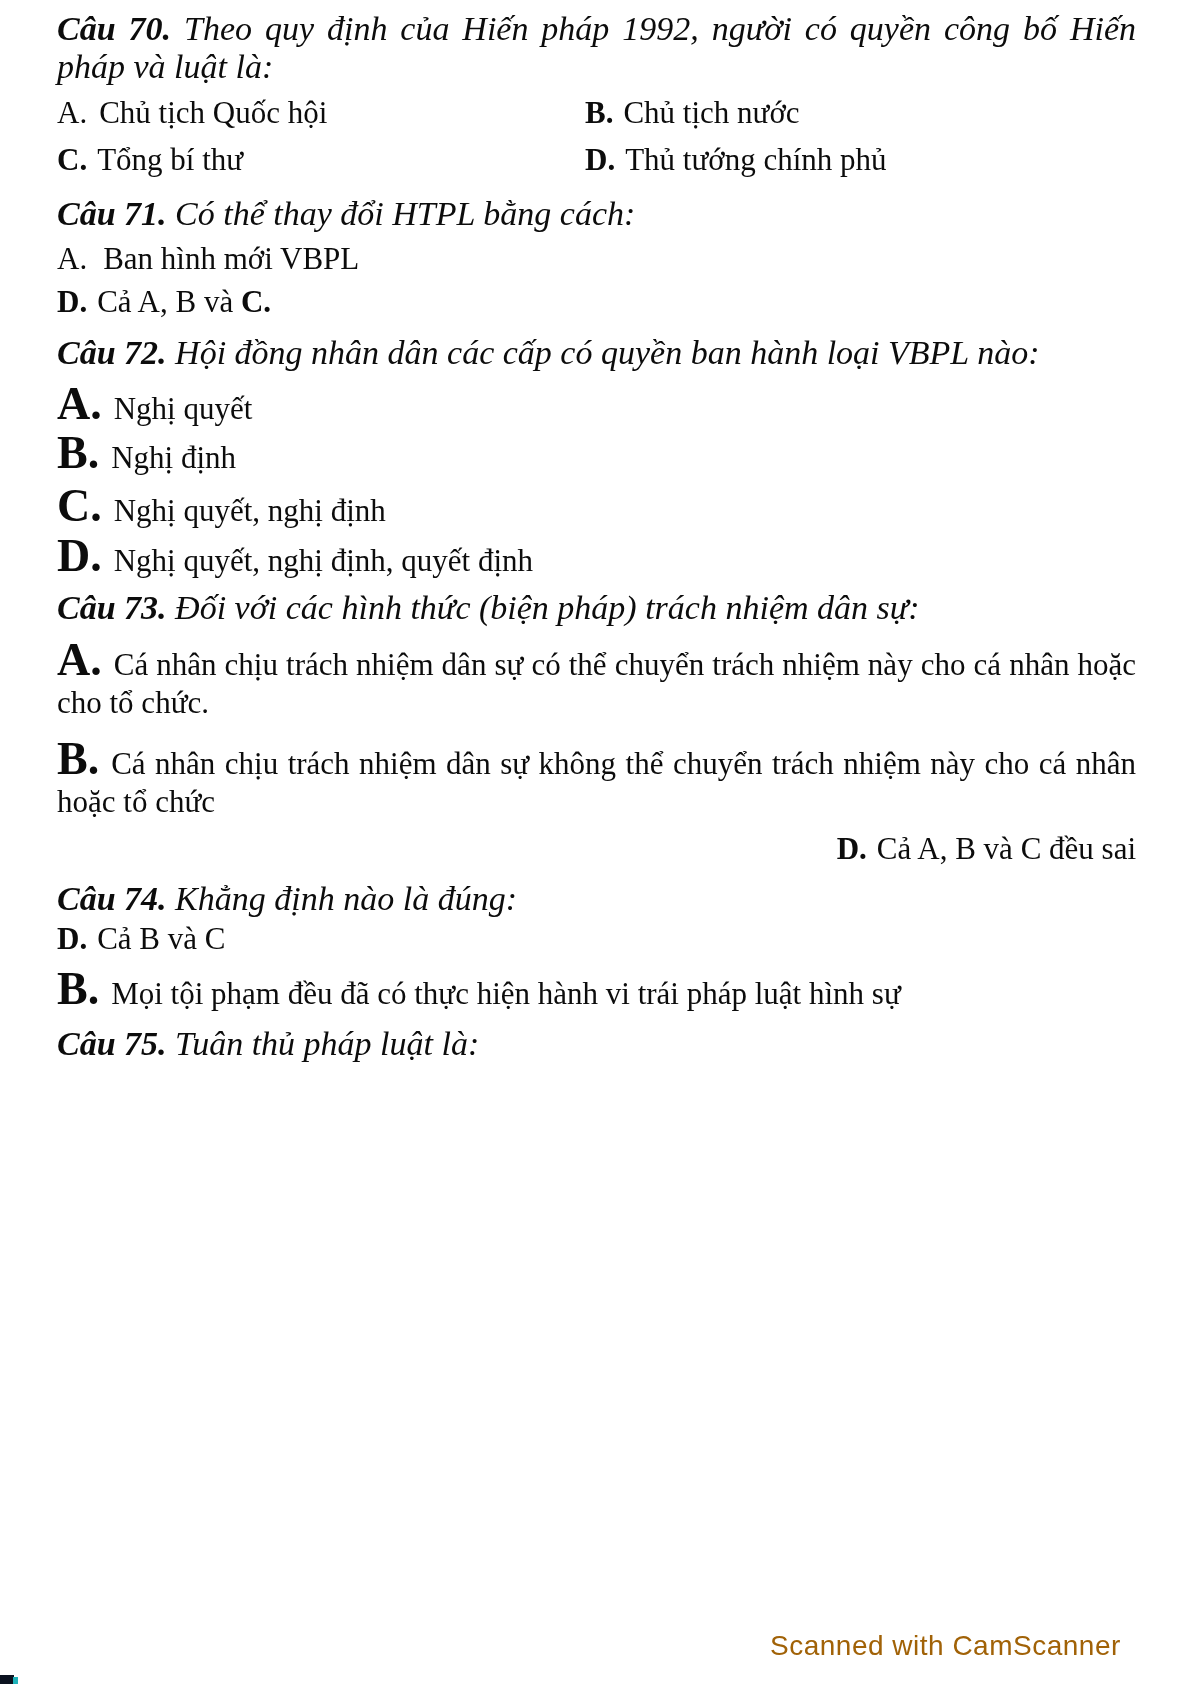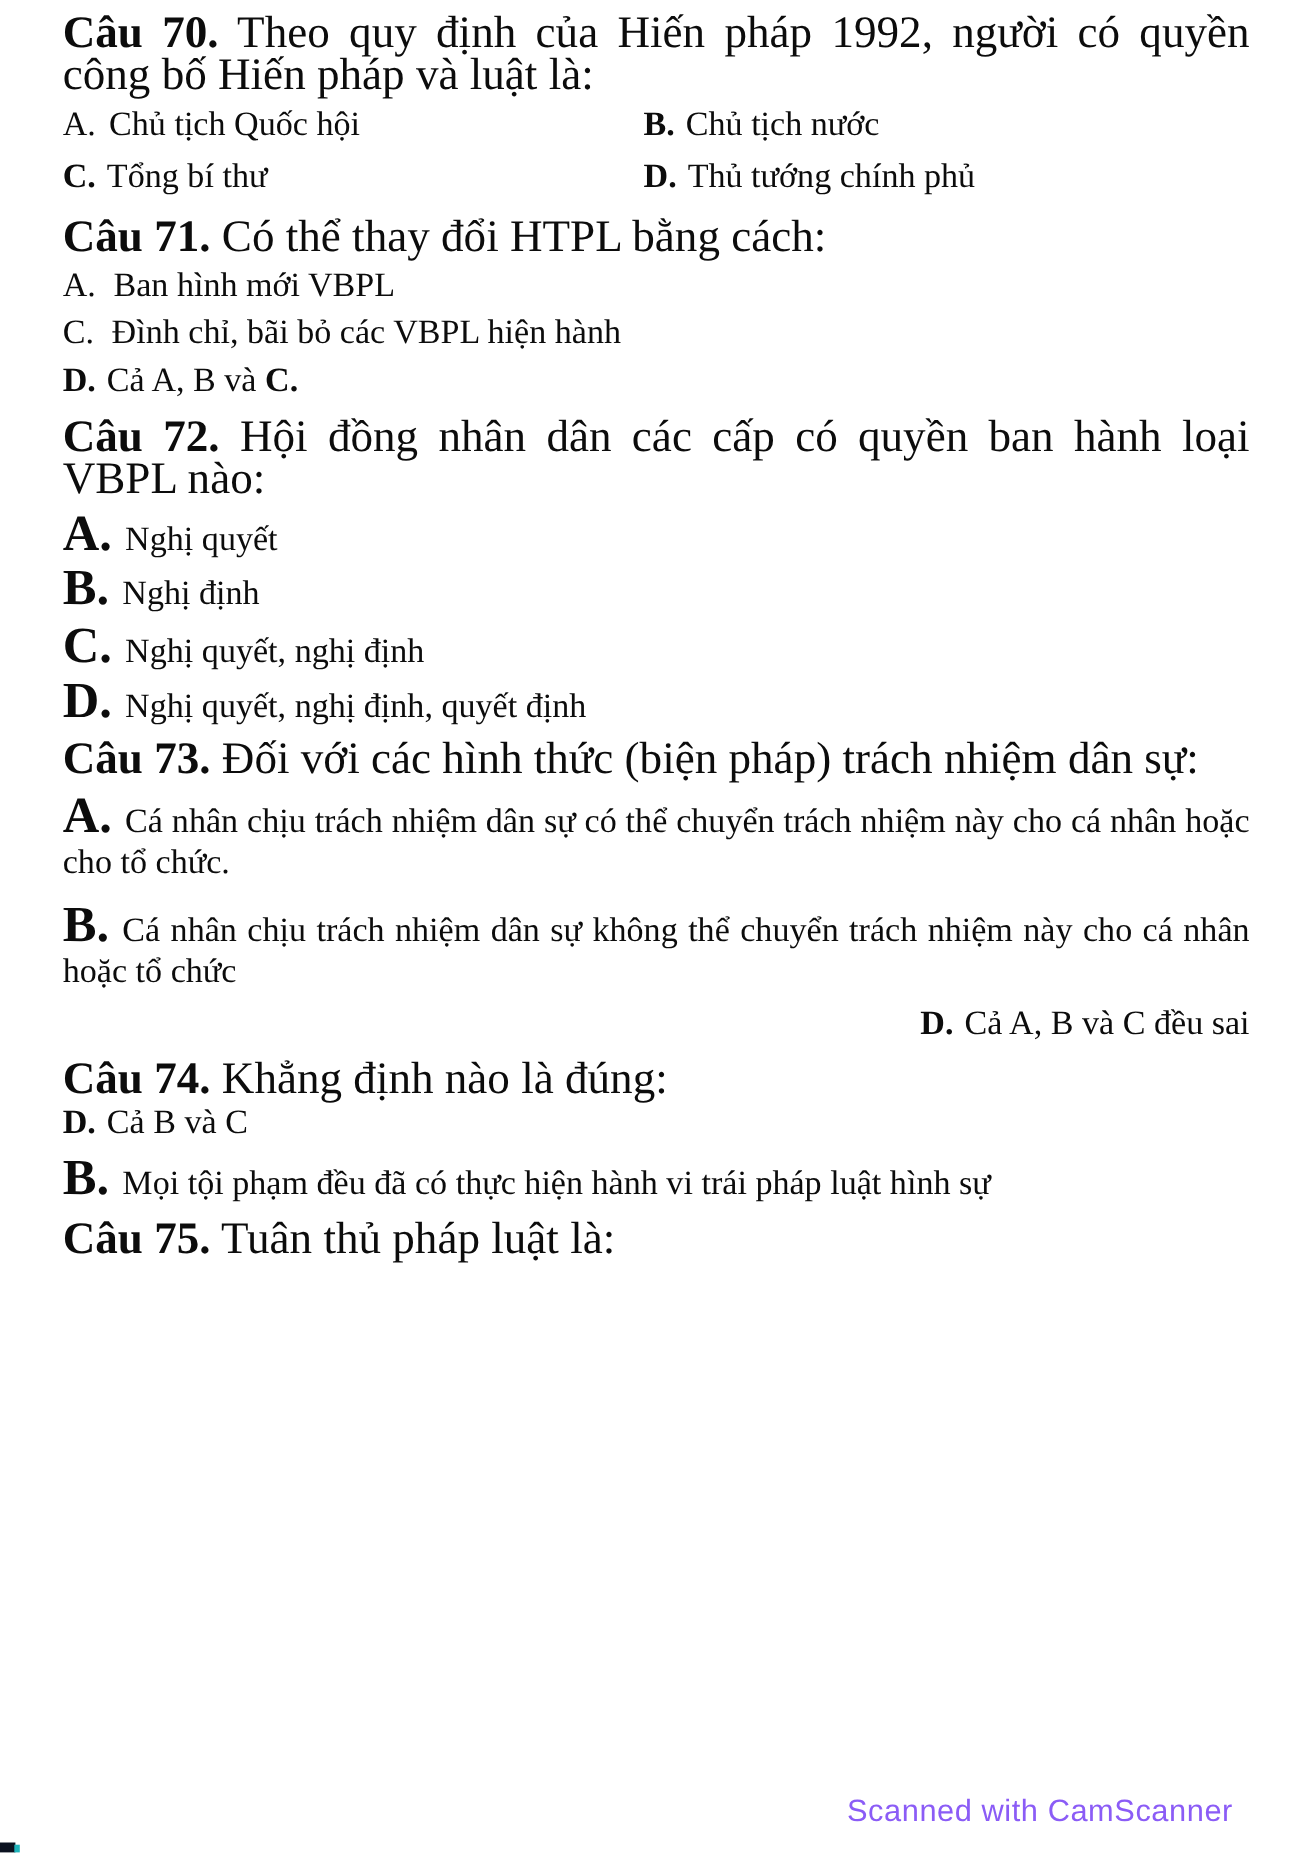--- a/index.html
+++ b/index.html
@@ -13,23 +13,24 @@
     color: #0c0c0c;
   }
   .doc {
     position: absolute;
     top: 10px;
     left: 57px;
     width: 1079px;
   }
   .qhead {
     margin: 0;
-    font-size: 41px;
+    font-size: 34px;
     line-height: 38px;
     text-align: justify;
+    font-style: italic;
   }
   .qnum { font-weight: bold; }
   .opt {
     margin: 0;
     font-size: 31px;
     line-height: 38px;
   }
   .para { text-align: justify; }
   .letter { font-weight: bold; margin-right: 10px; }
   .letter-plain { font-weight: normal; margin-right: 12px; }
@@ -68,21 +69,21 @@
   .mt-74d   { margin-top: 2px; }
   .mt-74b   { margin-top: 8px; }
   .mt-74c   { margin-top: 8px; }
   .mt-q75   { margin-top: 12px; }
   .scanner-credit {
     position: absolute;
     top: 1630px;
     left: 770px;
     font-family: "Liberation Sans", "DejaVu Sans", sans-serif;
     font-size: 28px;
-    color: #8b5cf6;
+    color: #a16207;
     letter-spacing: 0.5px;
   }
   .speck-dark {
     position: absolute;
     left: 0;
     top: 1675px;
     width: 14px;
     height: 9px;
     background: #0b1220;
   }
@@ -108,21 +109,20 @@
   </div>
 
   <div class="twocol mt-row2">
     <div class="opt"><span class="letter">C.</span><span>Tổng bí thư</span></div>
     <div class="opt"><span class="letter">D.</span><span>Thủ tướng chính phủ</span></div>
   </div>
 
   <p class="qhead mt-q71"><span class="qnum">Câu 71.</span> <span>Có thể thay đổi HTPL bằng cách:</span></p>
 
   <div class="opt mt-71a"><span class="letter-sp">A.</span><span>Ban hình mới VBPL</span></div>
-  <div class="opt mt-71c"><span class="letter-sp">C.</span><span>Đình chỉ, bãi bỏ các VBPL hiện hành</span></div>
   <div class="opt mt-71d"><span class="letter">D.</span><span>Cả A, B và </span><span class="bold">C.</span></div>
 
   <p class="qhead mt-q72"><span class="qnum">Câu 72.</span> <span>Hội đồng nhân dân các cấp có quyền ban hành loại VBPL nào:</span></p>
 
   <div class="opt mt-72a"><span class="letter-big">A.</span><span>Nghị quyết</span></div>
   <div class="opt mt-72b"><span class="letter-big">B.</span><span>Nghị định</span></div>
   <div class="opt mt-72c"><span class="letter-big">C.</span><span>Nghị quyết, nghị định</span></div>
   <div class="opt mt-72d"><span class="letter-big">D.</span><span>Nghị quyết, nghị định, quyết định</span></div>
 
   <p class="qhead mt-q73"><span class="qnum">Câu 73.</span> <span>Đối với các hình thức (biện pháp) trách nhiệm dân sự:</span></p>

